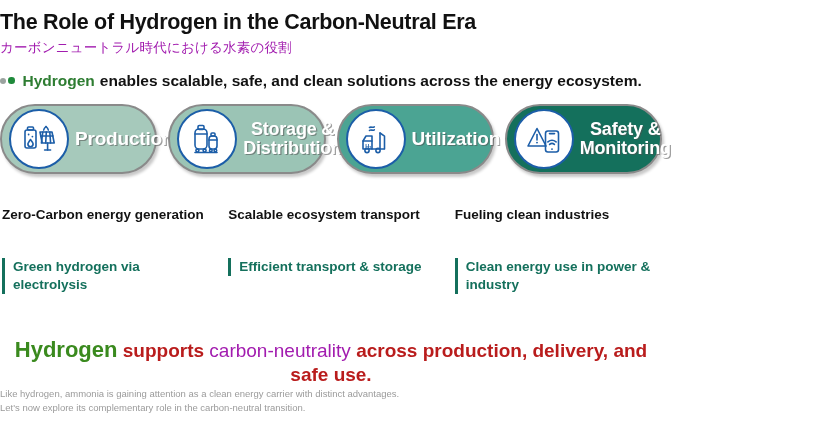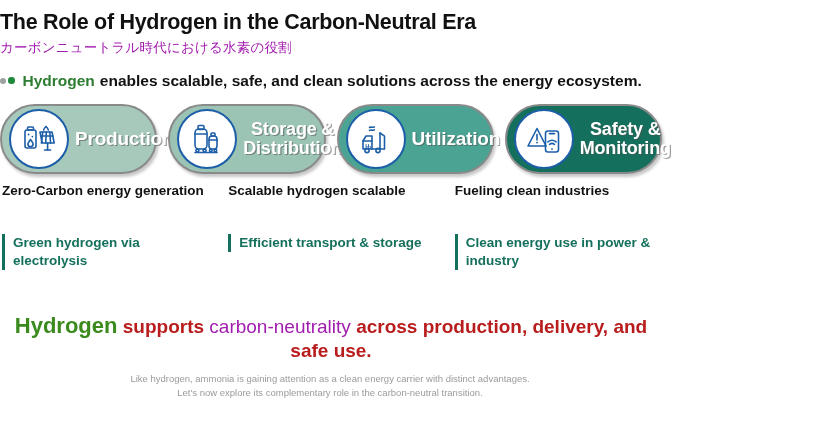--- a/index.html
+++ b/index.html
@@ -128,21 +128,21 @@
     text-shadow: 1.2px 1.2px 0 rgba(80,80,80,0.55);
     padding: 0 6px;
     letter-spacing: -0.2px;
   }
   .pill-label.two-line { font-size: 18px; }
 
   
   .cols {
     display: flex;
     gap: 17px;
-    margin-top: 8px;
+    margin-top: 32px;
   }
   .col { flex: 1 1 0; padding: 0 2px; box-sizing: border-box; }
   .col-head {
     font-size: 13.5px;
     font-weight: bold;
     color: #121212;
     line-height: 1.3;
     min-height: 36px;
   }
   .col-note {
@@ -164,22 +164,21 @@
   }
   .sum-strong {
     color: #3a8a1e;
     font-weight: bold;
     font-size: 22px;
   }
   .sum-mid { color: #b91c1c; font-weight: bold; }
   .sum-accent { color: #a21caf; font-weight: normal; }
 
   .footnote {
-    margin-top: 9px;
-    text-align: center;
+    text-align: left;
     padding-right: 2px;
     font-size: 9.5px;
     color: #9b9b9b;
     line-height: 1.5;
   }
 </style>
 </head>
 <body>
 
 <div class="slide">
@@ -279,21 +278,21 @@
     </div>
 
   </div>
 
   <div class="cols">
     <div class="col">
       <div class="col-head">Zero-Carbon energy generation</div>
       <div class="col-note">Green hydrogen via electrolysis</div>
     </div>
     <div class="col">
-      <div class="col-head">Scalable hydrogen scalable</div>
+      <div class="col-head">Scalable ecosystem transport</div>
       <div class="col-note">Efficient transport &amp; storage</div>
     </div>
     <div class="col">
       <div class="col-head">Fueling clean industries</div>
       <div class="col-note">Clean energy use in power &amp; industry</div>
     </div>
   </div>
 
   <div class="summary">
     <span class="sum-strong">Hydrogen</span>

